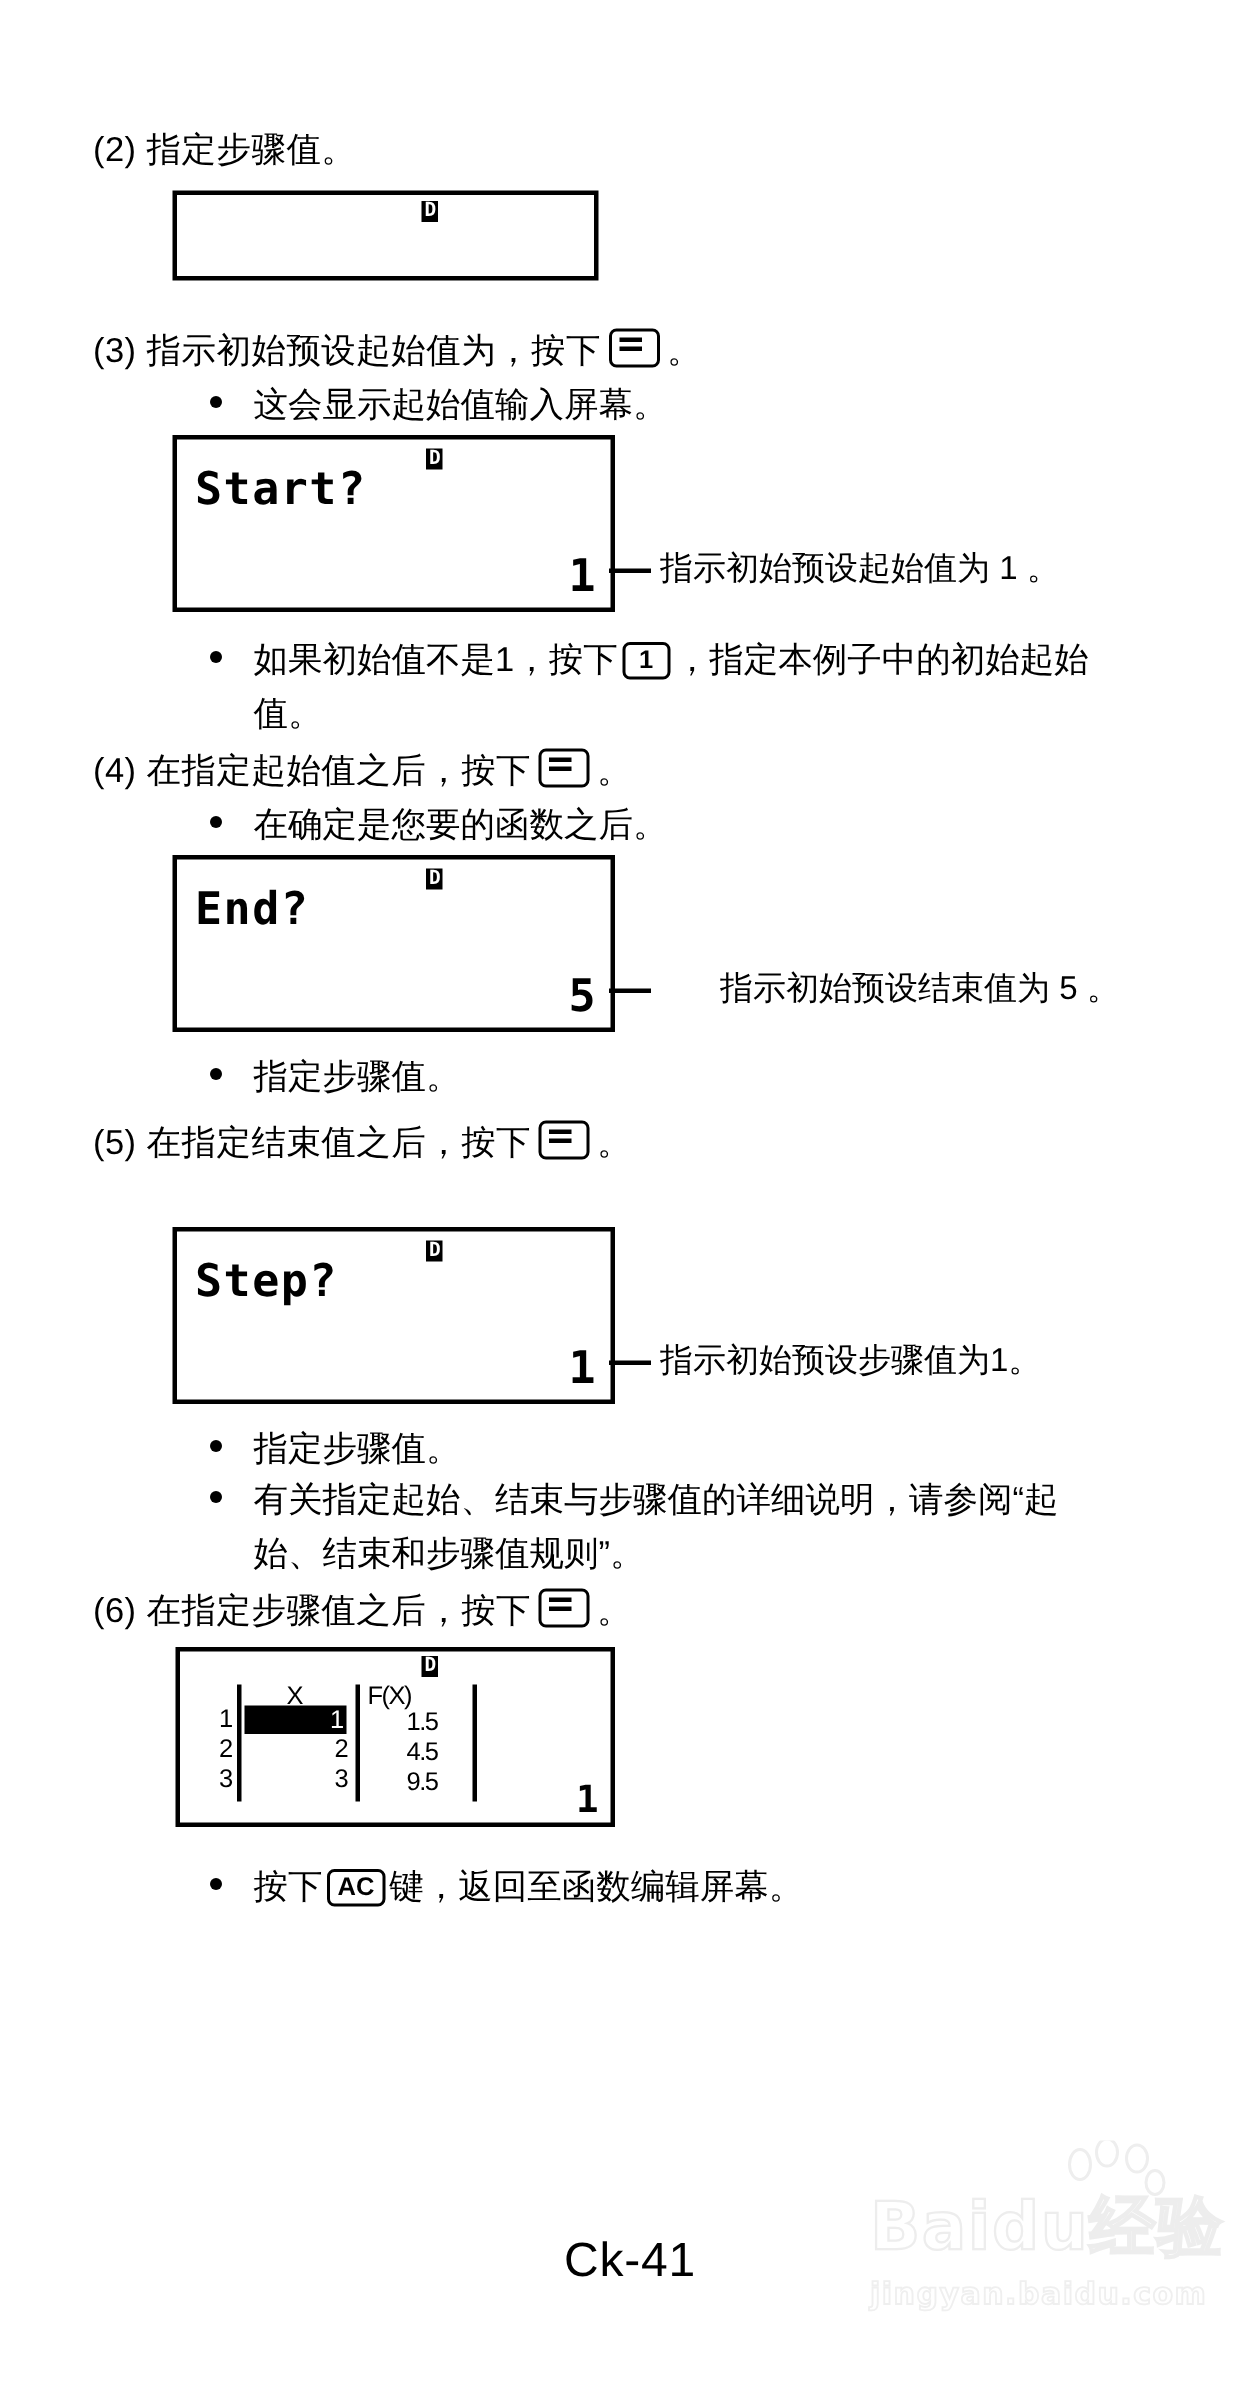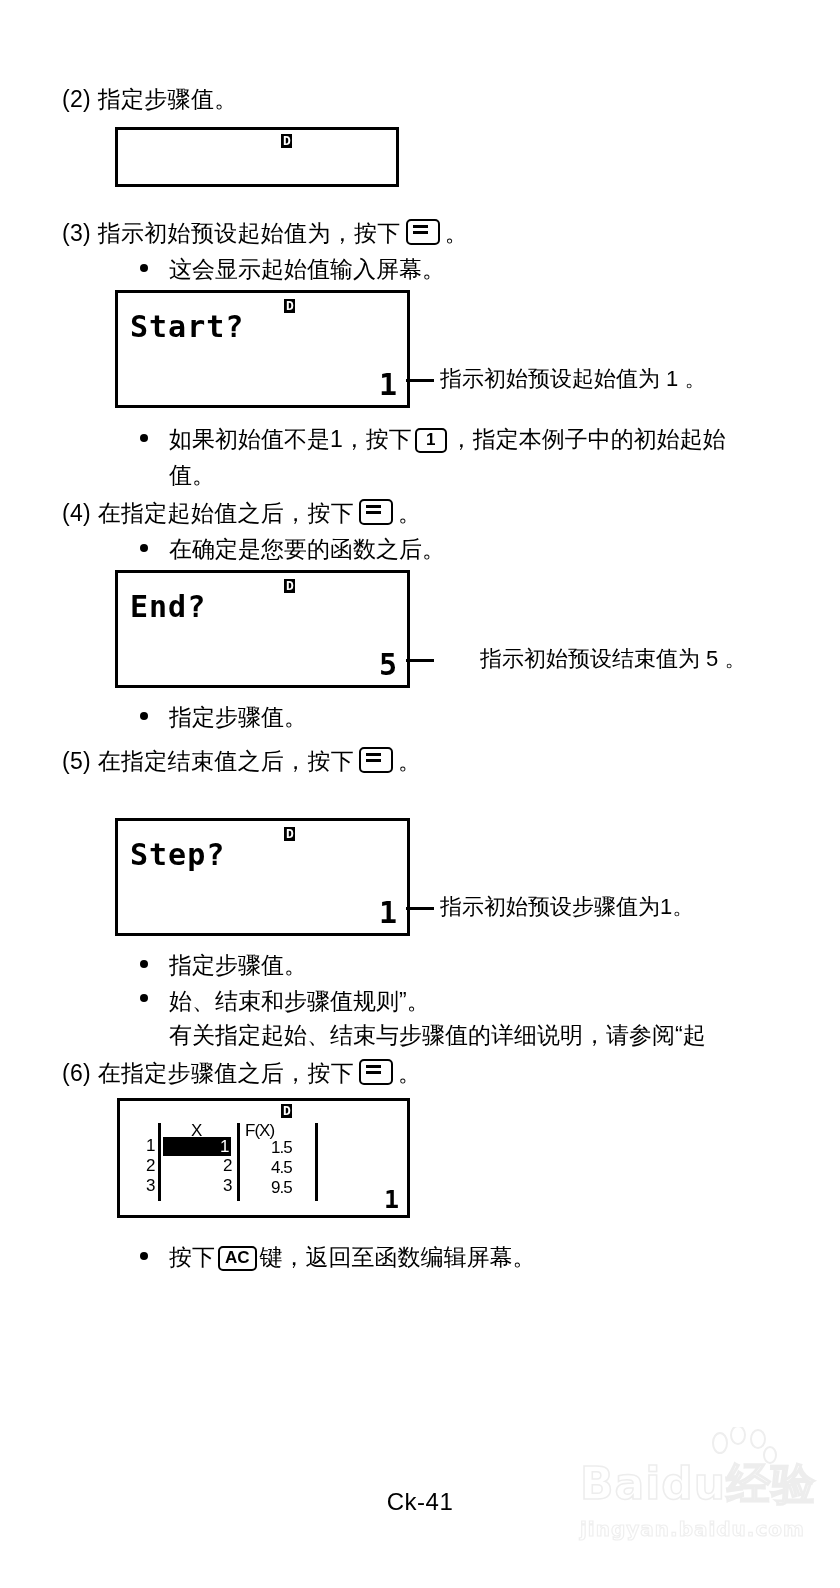--- a/index.html
+++ b/index.html
@@ -181,21 +181,21 @@
     font-size: 25px;
     line-height: 26px;
   }
 
   
   .footer {
     position: absolute;
     left: 0;
     width: 840px;
     text-align: center;
-    font-size: 24px;
+    font-size: 32px;
     letter-spacing: 0.5px;
   }
   .watermark {
     position: absolute;
     opacity: 1;
     pointer-events: none;
   }
   .wm-main {
     font-family: "DejaVu Sans", sans-serif;
     font-size: 44px;
@@ -297,22 +297,22 @@
   <div class="callout-line" style="left:406px; top:907px; width:28px;"></div>
   <div class="callout-text" style="left:440px; top:894px;">指示初始预设步骤值为1。</div>
 
   <div class="bullet-row" style="left:140px; top:948px; width:600px;">
     <span class="dot"></span>
     <span class="btext">指定步骤值。</span>
   </div>
 
   <div class="bullet-row" style="left:140px; top:982px; width:680px;">
     <span class="dot"></span>
+    <span class="btext">有关指定起始、结束与步骤值的详细说明，请参阅“起</span>
     <span class="btext" style="margin-top:2px;">始、结束和步骤值规则”。</span>
-    <span class="btext">有关指定起始、结束与步骤值的详细说明，请参阅“起</span>
   </div>
 
   <div class="step" style="left:62px; top:1056px;">
     <span class="step-num">(6)</span>
     <span>在指定步骤值之后，按下</span><span class="key-eq"></span><span>。</span>
   </div>
 
   <div class="lcd" style="left:117px; top:1098px; width:293px; height:120px;">
 
     <div class="lcd-d" style="left:161px; top:3px;">D</div>

